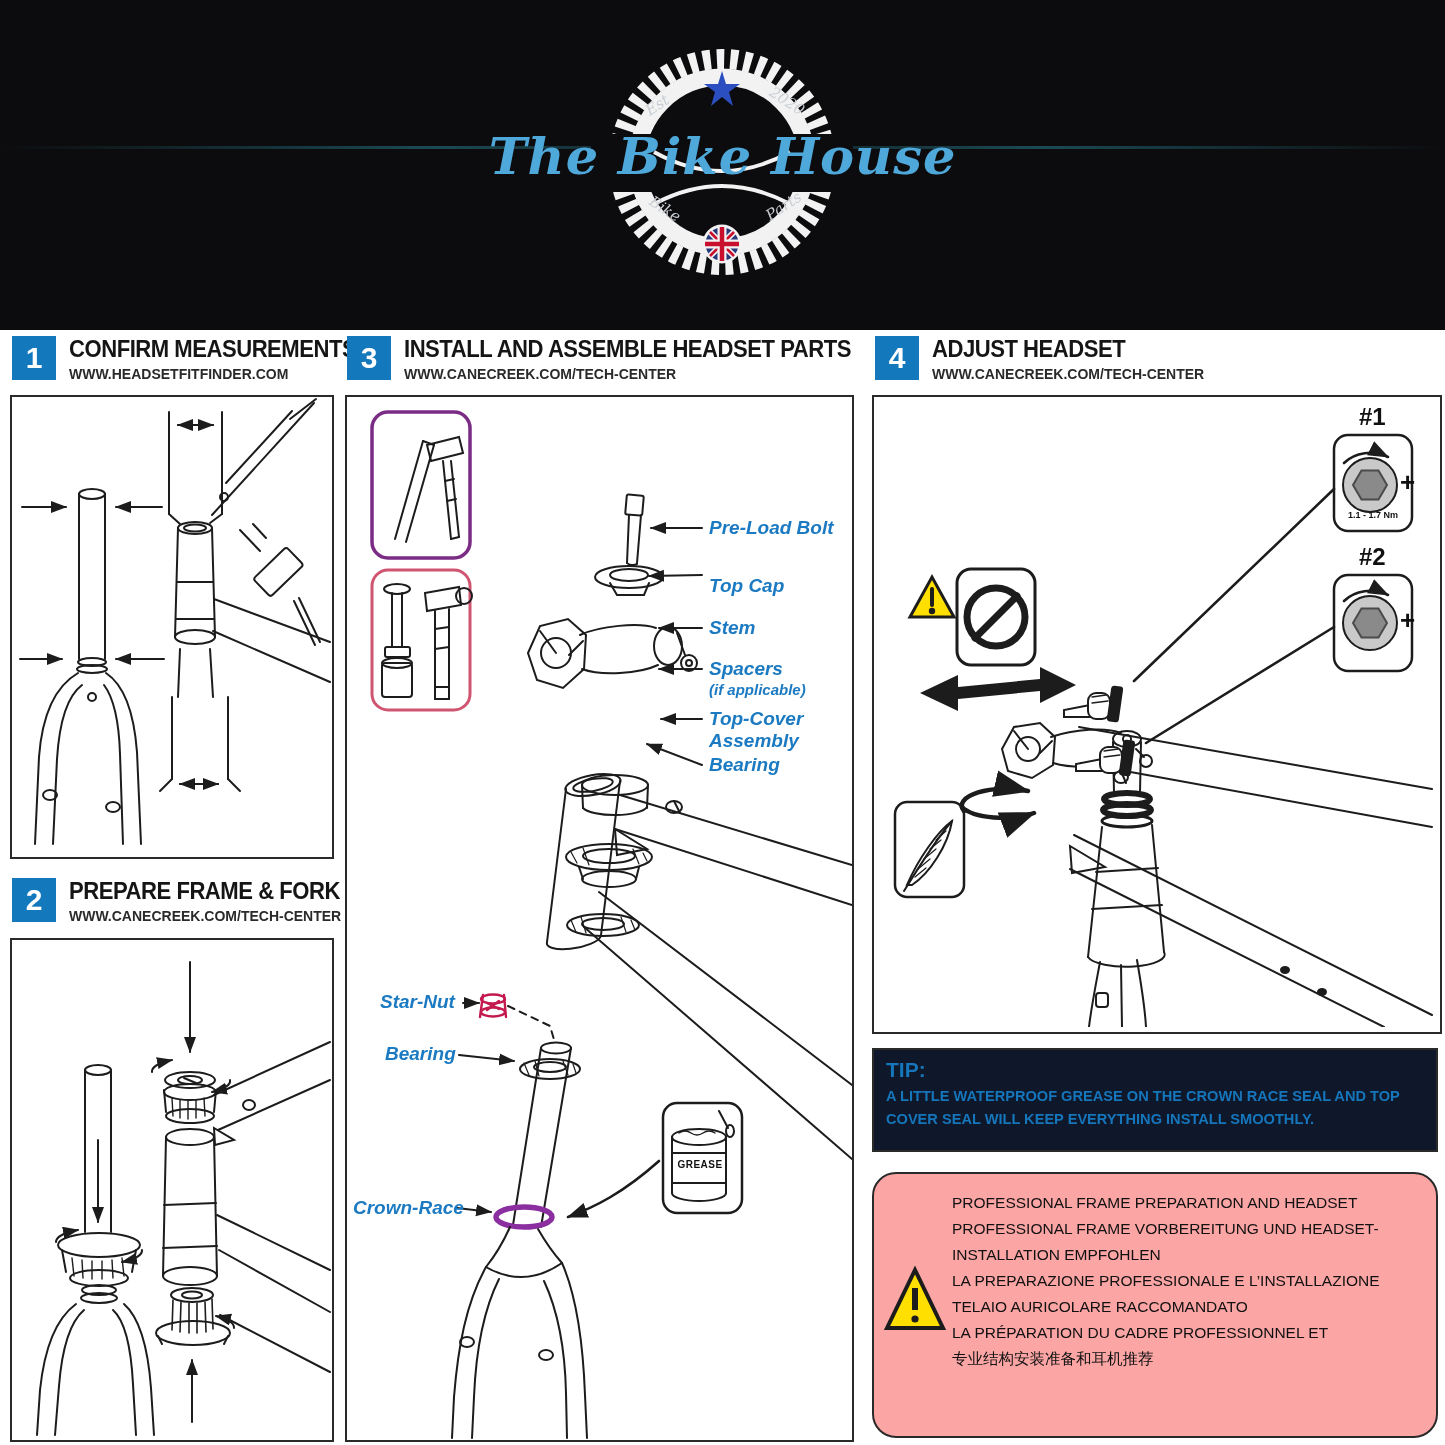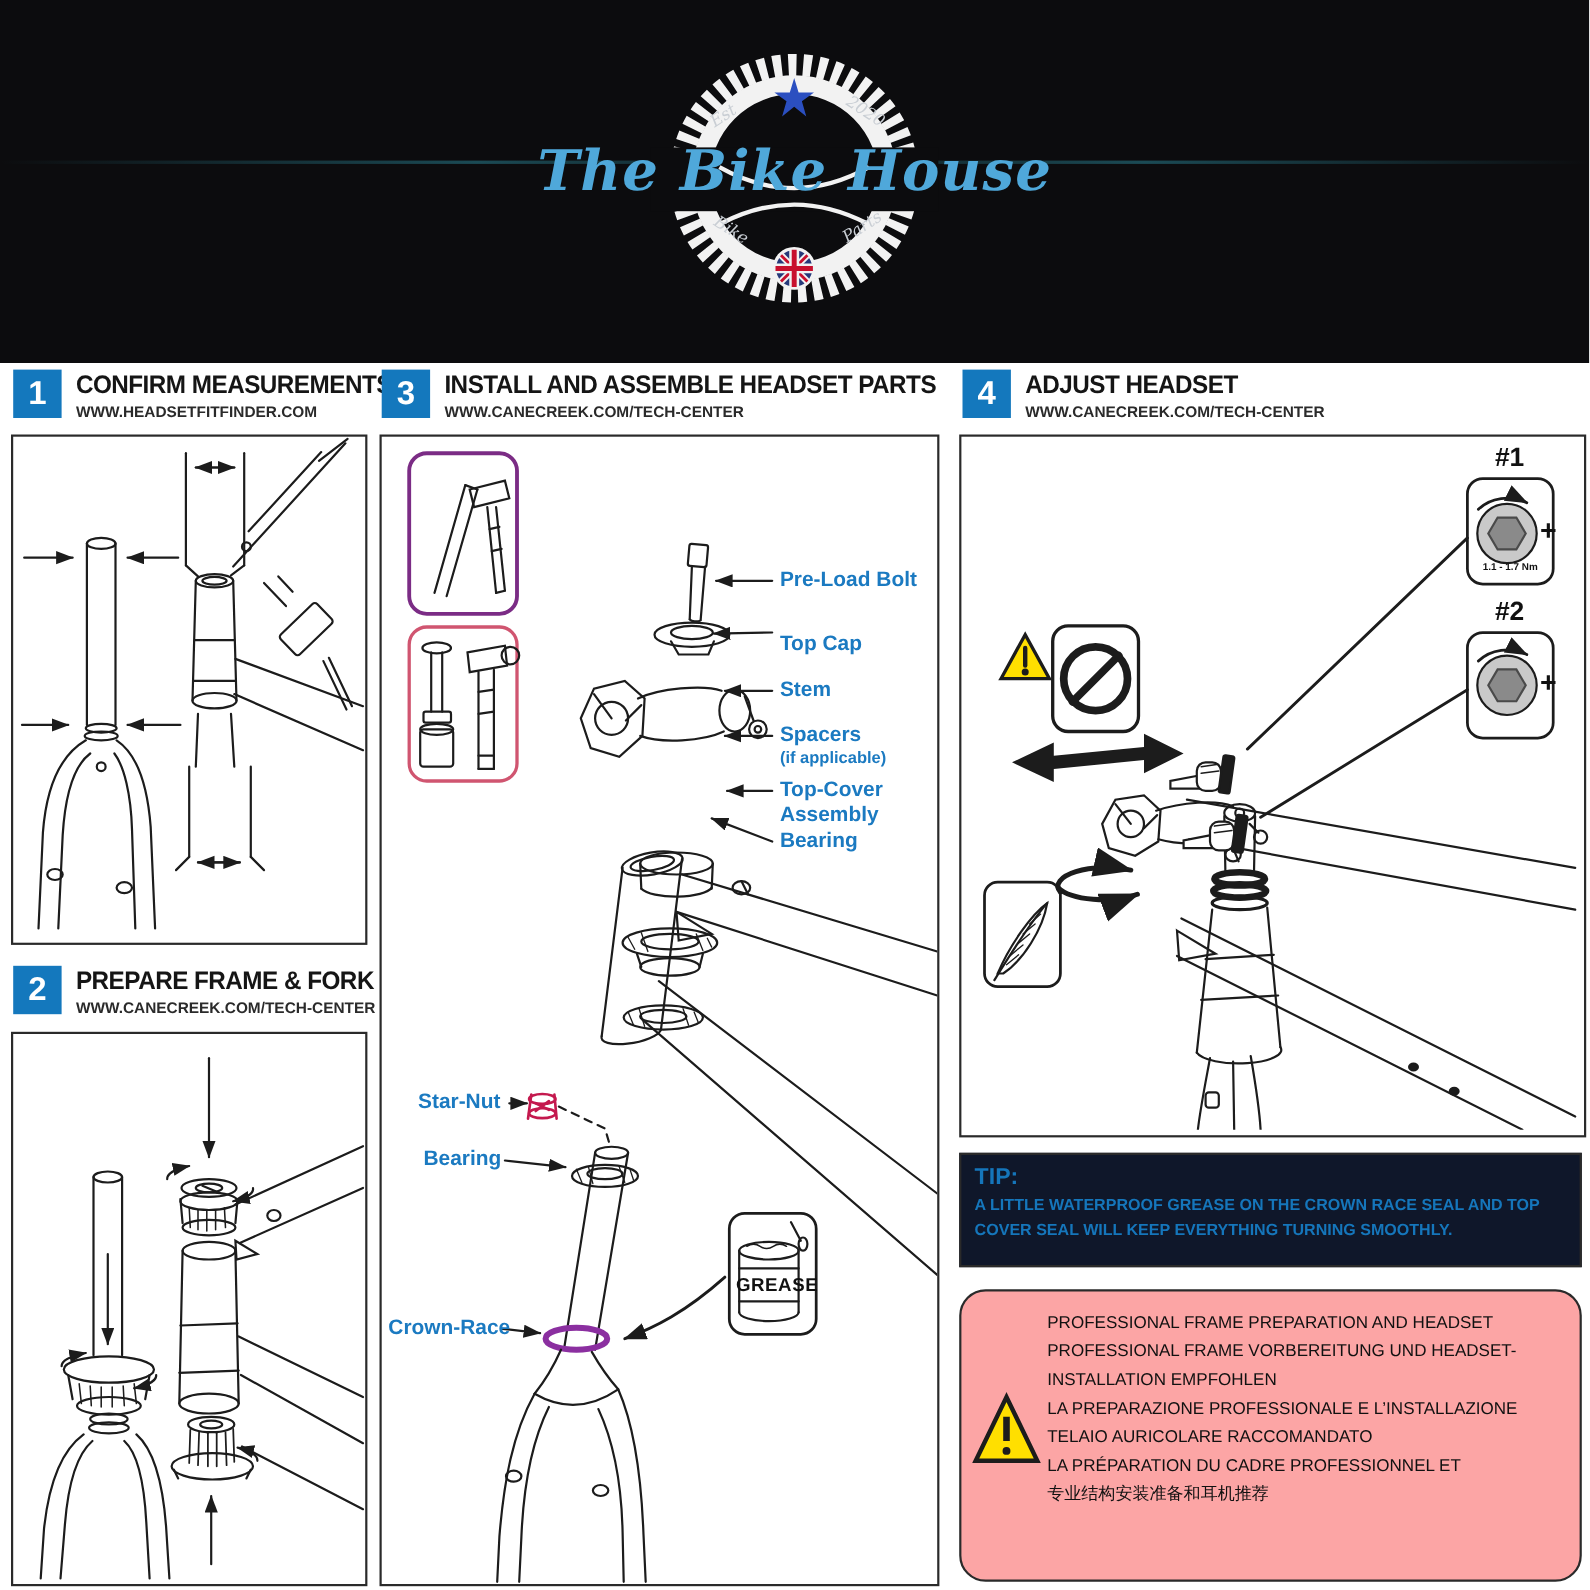--- a/index.html
+++ b/index.html
@@ -17,37 +17,37 @@
   
   .sec-head{position:absolute;display:flex;align-items:flex-start;}
   .numbox{width:44px;height:44px;background:#1478bd;color:#fff;display:flex;
     align-items:center;justify-content:center;font-weight:bold;font-size:30px;flex:0 0 44px;}
   .sec-txt{margin-left:13px;}
   .sec-title{font-weight:bold;font-size:23px;letter-spacing:-.5px;color:#151515;
     transform:scaleX(.96);transform-origin:left;white-space:nowrap;}
   .sec-url{font-weight:bold;font-size:14px;color:#2a2a2a;margin-top:3px;white-space:nowrap;}
   
   .panel{position:absolute;border:2.5px solid #2a2a2a;background:#fff;}
-  .plabel{position:absolute;color:#1b7ac1;font-weight:bold;font-size:19px;white-space:nowrap;z-index:4;}
+  .plabel{position:absolute;color:#1b7ac1;font-weight:bold;font-size:19px;white-space:nowrap;z-index:4;font-style:italic;}
   .plabel.small{font-size:15px;}
   
   #tipbox{position:absolute;left:872px;top:1048px;width:566px;height:104px;
     border:2.5px solid #2a2a2a;background:#0f172a;box-sizing:border-box;padding:8px 12px;}
   #tipbox .tip-title{color:#1576bb;font-weight:bold;font-size:21px;}
   #tipbox .tip-text{color:#1576bb;font-weight:bold;font-size:14.6px;line-height:1.55;margin-top:3px;}
   #notice{position:absolute;left:872px;top:1172px;width:566px;height:266px;border:2.5px solid #2a2a2a;
     border-radius:24px;background:#fca5a5;box-sizing:border-box;}
   #notice .ntext{position:absolute;left:78px;top:16px;width:474px;font-size:15.5px;
     line-height:26px;color:#111;}
   .warn-tri{position:absolute;}
   svg{display:block;}
   .hexlbl{position:absolute;font-weight:bold;font-size:24px;color:#111;z-index:4;}
   .pluslbl{position:absolute;font-weight:bold;font-size:26px;color:#111;z-index:4;}
   .torq{position:absolute;font-weight:bold;font-size:9px;color:#111;text-align:center;z-index:4;}
-  .greaselbl{position:absolute;font-weight:bold;font-size:17px;color:#111;text-align:center;
+  .greaselbl{position:absolute;font-weight:bold;font-size:10px;color:#111;text-align:center;
     letter-spacing:.5px;z-index:4;}
 </style>
 </head>
 <body>
 
 <div id="stage">
 
   <div id="hdr">
     <div class="scanline"></div>
     <svg width="262" height="262" viewBox="0 0 262 262" style="position:absolute;left:591px;top:31px;z-index:2;">
@@ -553,21 +553,21 @@
     </svg>
     <div class="hexlbl" style="left:485px;top:6px;">#1</div>
     <div class="pluslbl" style="left:526px;top:70px;">+</div>
     <div class="torq" style="left:462px;top:113px;width:74px;">1.1 - 1.7 Nm</div>
     <div class="hexlbl" style="left:485px;top:146px;">#2</div>
     <div class="pluslbl" style="left:526px;top:208px;">+</div>
   </div>
 
   <div id="tipbox">
     <div class="tip-title">TIP:</div>
-    <div class="tip-text">A LITTLE WATERPROOF GREASE ON THE CROWN RACE SEAL AND TOP COVER SEAL WILL KEEP EVERYTHING TURNING SMOOTHLY.</div>
+    <div class="tip-text">A LITTLE WATERPROOF GREASE ON THE CROWN RACE SEAL AND TOP COVER SEAL WILL KEEP EVERYTHING INSTALL SMOOTHLY.</div>
   </div>
 
   <div id="notice">
     <svg class="warn-tri" style="left:8px;top:90px;position:absolute;" width="66" height="70" viewBox="0 0 66 70">
       <path d="M5,64 L33,6 L61,64 Z" fill="#ffdf00" stroke="#1c1c1c" stroke-width="4"></path>
       <line x1="33" y1="24" x2="33" y2="46" stroke="#1c1c1c" stroke-width="6"></line>
       <circle cx="33" cy="55" r="3.6" fill="#1c1c1c"></circle>
     </svg>
     <div class="ntext">
       <div>PROFESSIONAL FRAME PREPARATION AND HEADSET</div>

